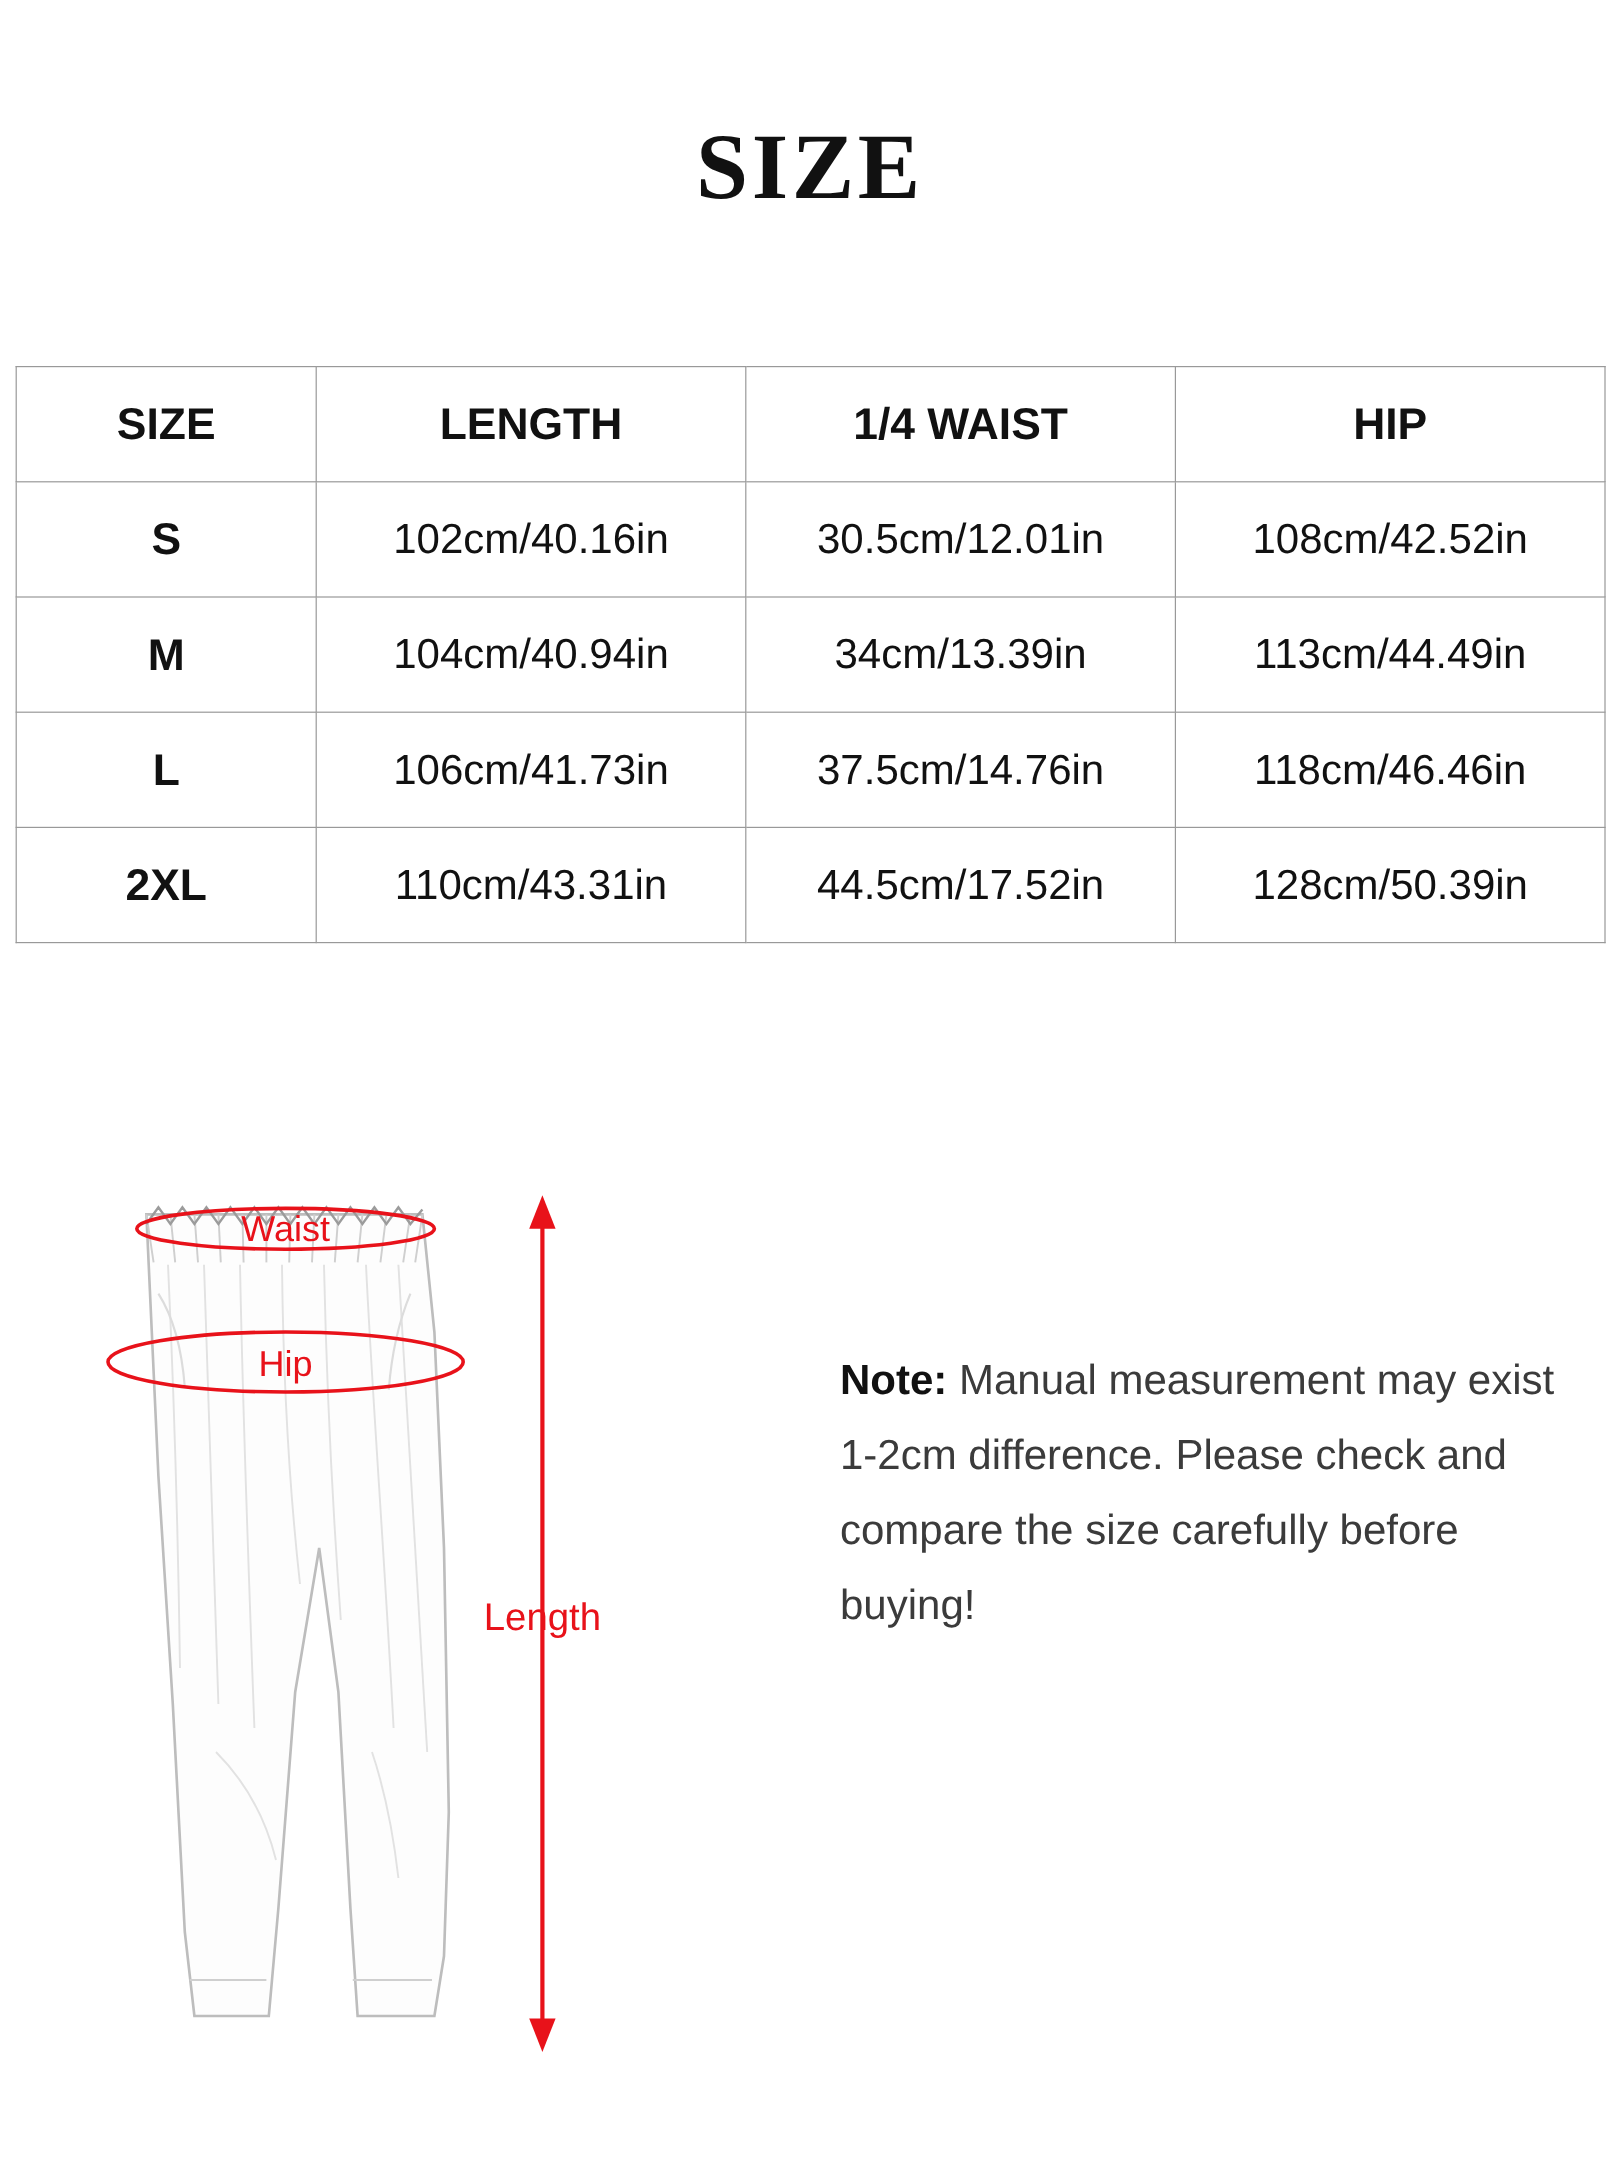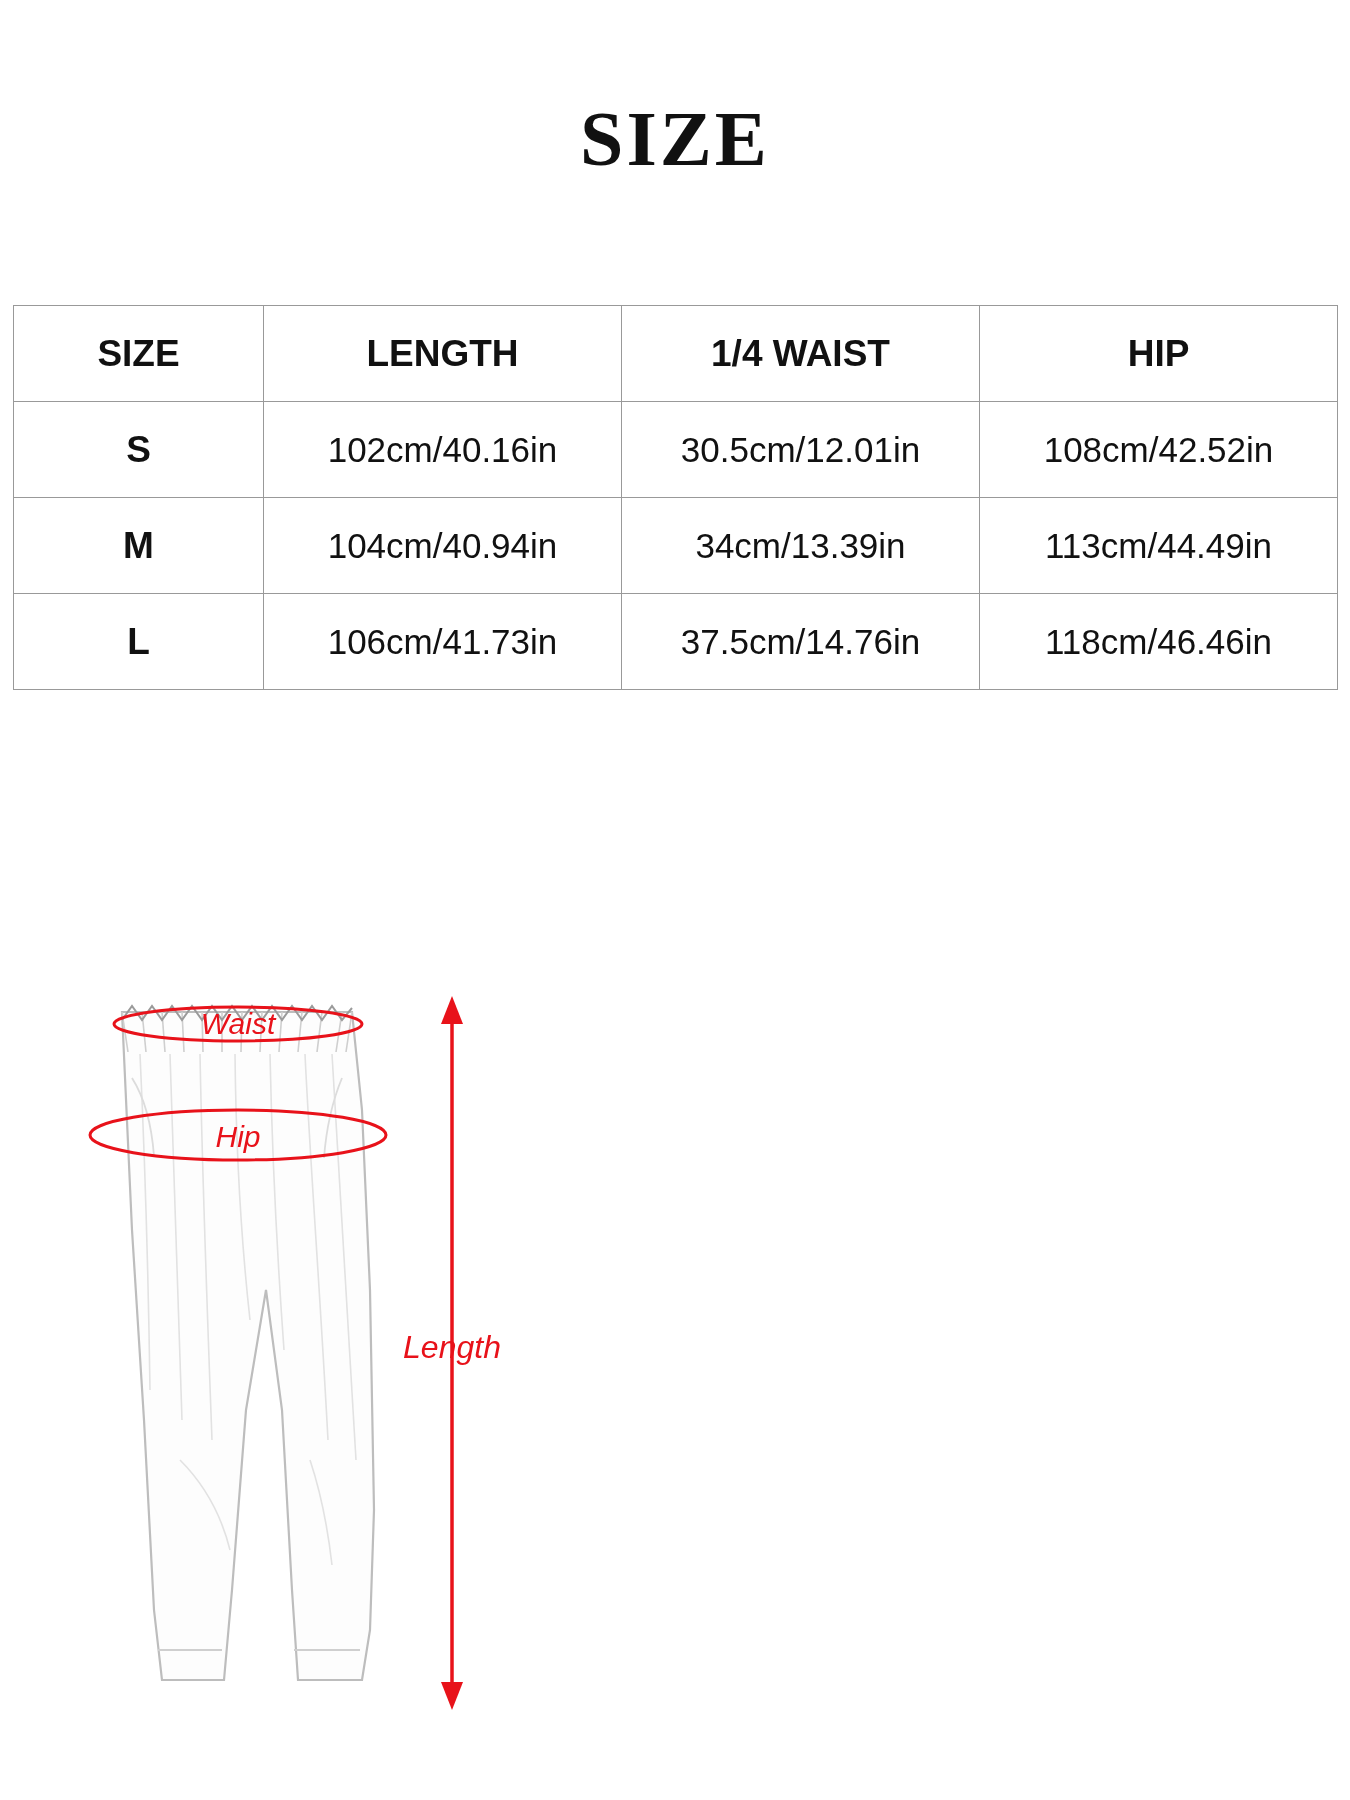--- a/index.html
+++ b/index.html
@@ -66,21 +66,20 @@
   table.size-table col.c3 { width: 358px; }
   table.size-table col.c4 { width: 358px; }
 
   
   .lower {
     position: absolute;
     top: 990px;
     left: 0;
     width: 1350px;
     height: 810px;
-    font-style: italic;
   }
   .diagram {
     position: absolute;
     left: 70px;
     top: 0;
     width: 470px;
     height: 790px;
   }
   .note {
     position: absolute;
@@ -128,20 +127,26 @@
         <td class="size-col">M</td>
         <td>104cm/40.94in</td>
         <td>34cm/13.39in</td>
         <td>113cm/44.49in</td>
       </tr>
       <tr>
         <td class="size-col">L</td>
         <td>106cm/41.73in</td>
         <td>37.5cm/14.76in</td>
         <td>118cm/46.46in</td>
+      </tr>
+      <tr>
+        <td class="size-col">2XL</td>
+        <td>110cm/43.31in</td>
+        <td>44.5cm/17.52in</td>
+        <td>128cm/50.39in</td>
       </tr>
     </tbody>
   </table>
 </div>
 
 <div class="lower">
 
   <svg class="diagram" viewBox="0 0 470 790">
 
     <g fill="#fdfdfd" stroke="#bdbdbd" stroke-width="2.2">
@@ -197,14 +202,17 @@
     <text x="168" y="157" text-anchor="middle" font-family="Liberation Sans, sans-serif" font-size="30" fill="#e8121a">Hip</text>
 
     <g stroke="#e8121a" stroke-width="3.5" fill="#e8121a">
       <line x1="382" y1="26" x2="382" y2="700"></line>
       <polygon points="382,6 371,34 393,34" stroke="none"></polygon>
       <polygon points="382,720 371,692 393,692" stroke="none"></polygon>
     </g>
     <text x="382" y="368" text-anchor="middle" font-family="Liberation Sans, sans-serif" font-size="32" fill="#e8121a">Length</text>
   </svg>
 
+  <div class="note">
+    <b>Note:</b><span> Manual measurement may exist 1-2cm difference. Please check and compare the size carefully before buying!</span>
+  </div>
 
 </div>
 
 </body></html>

